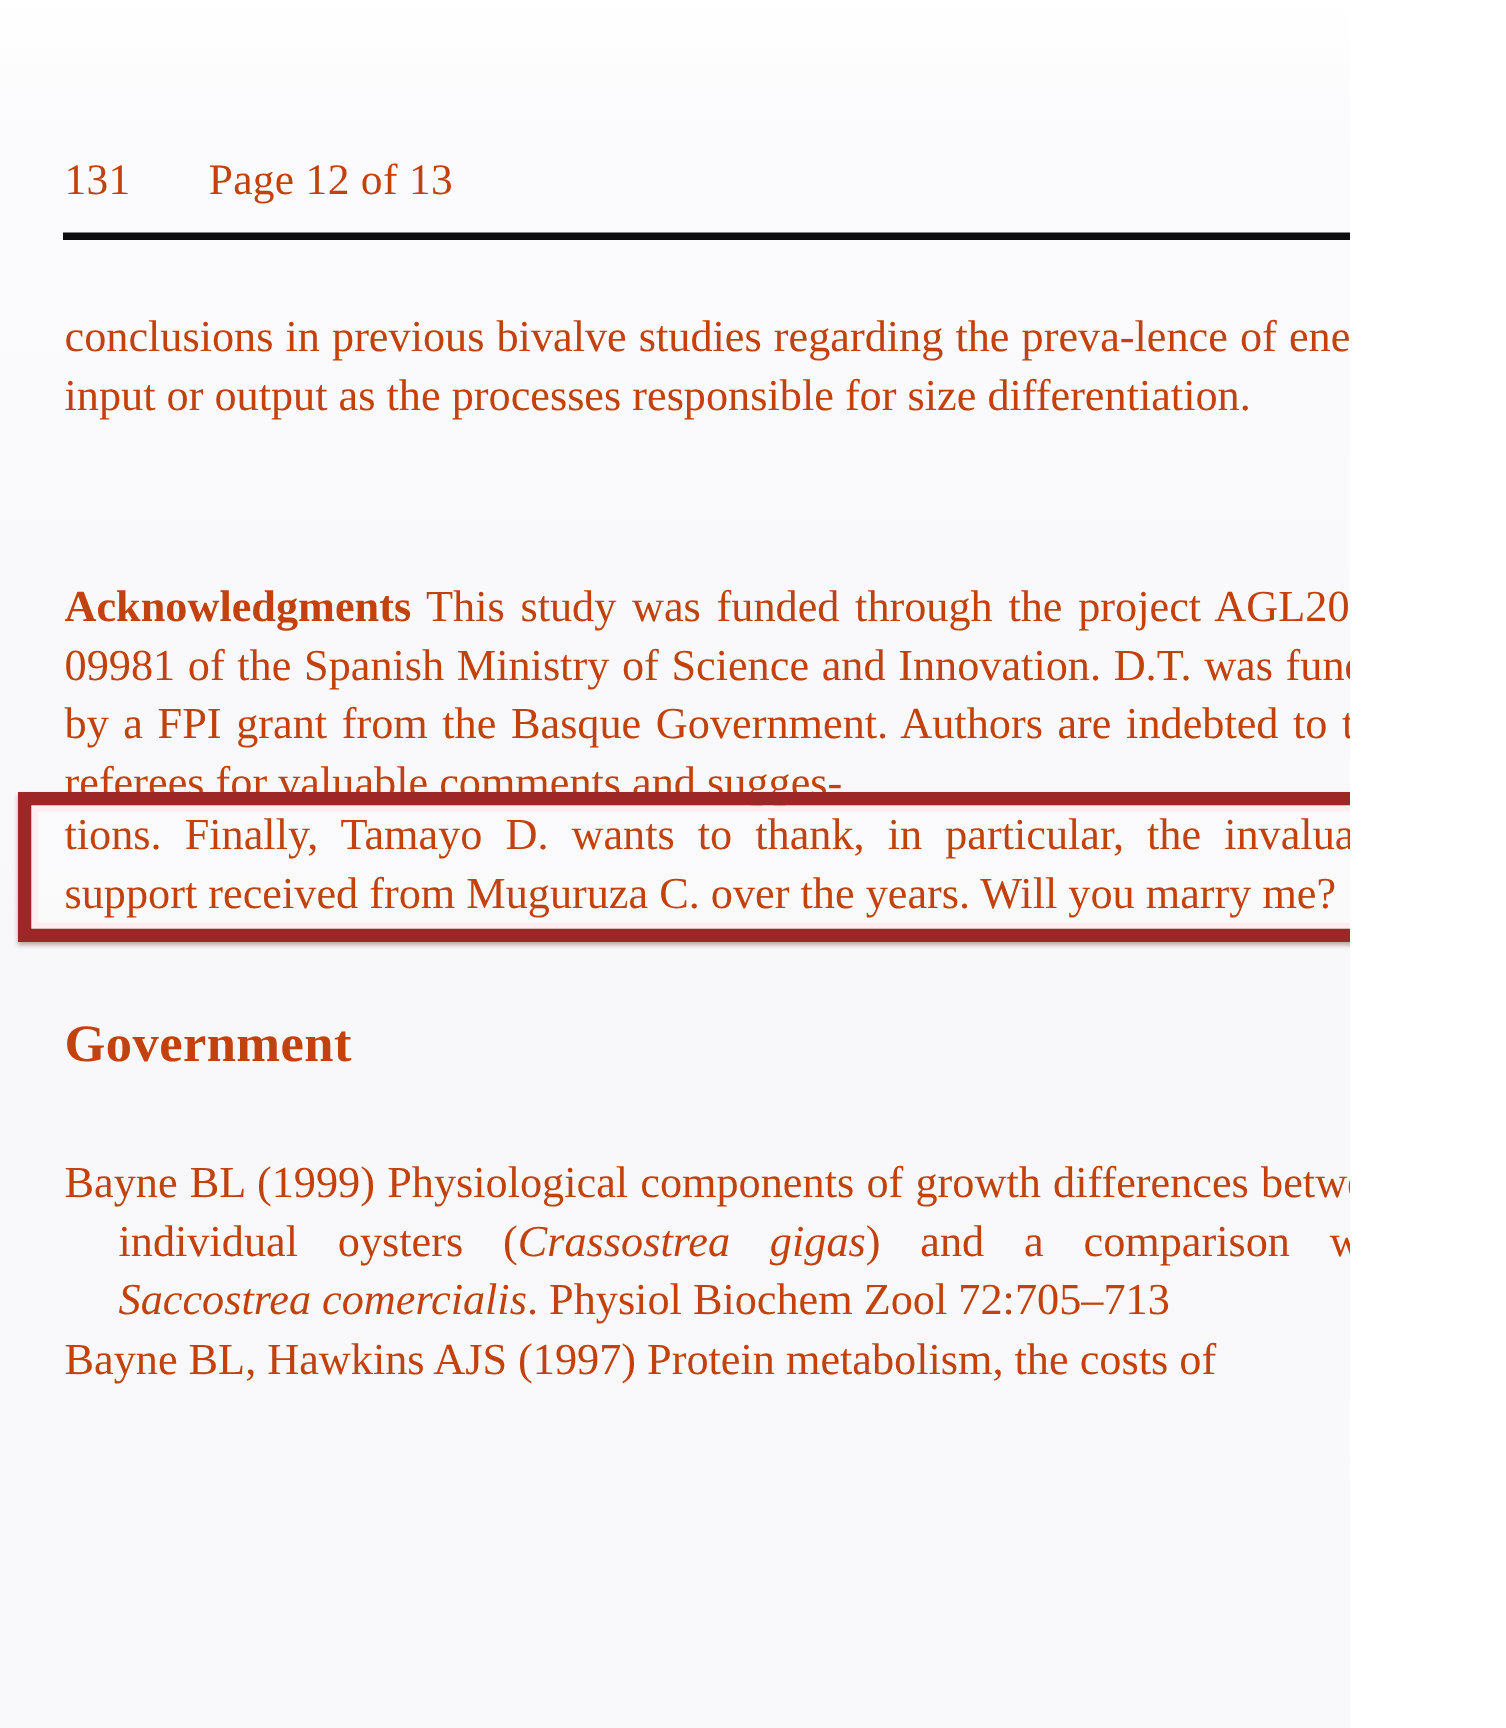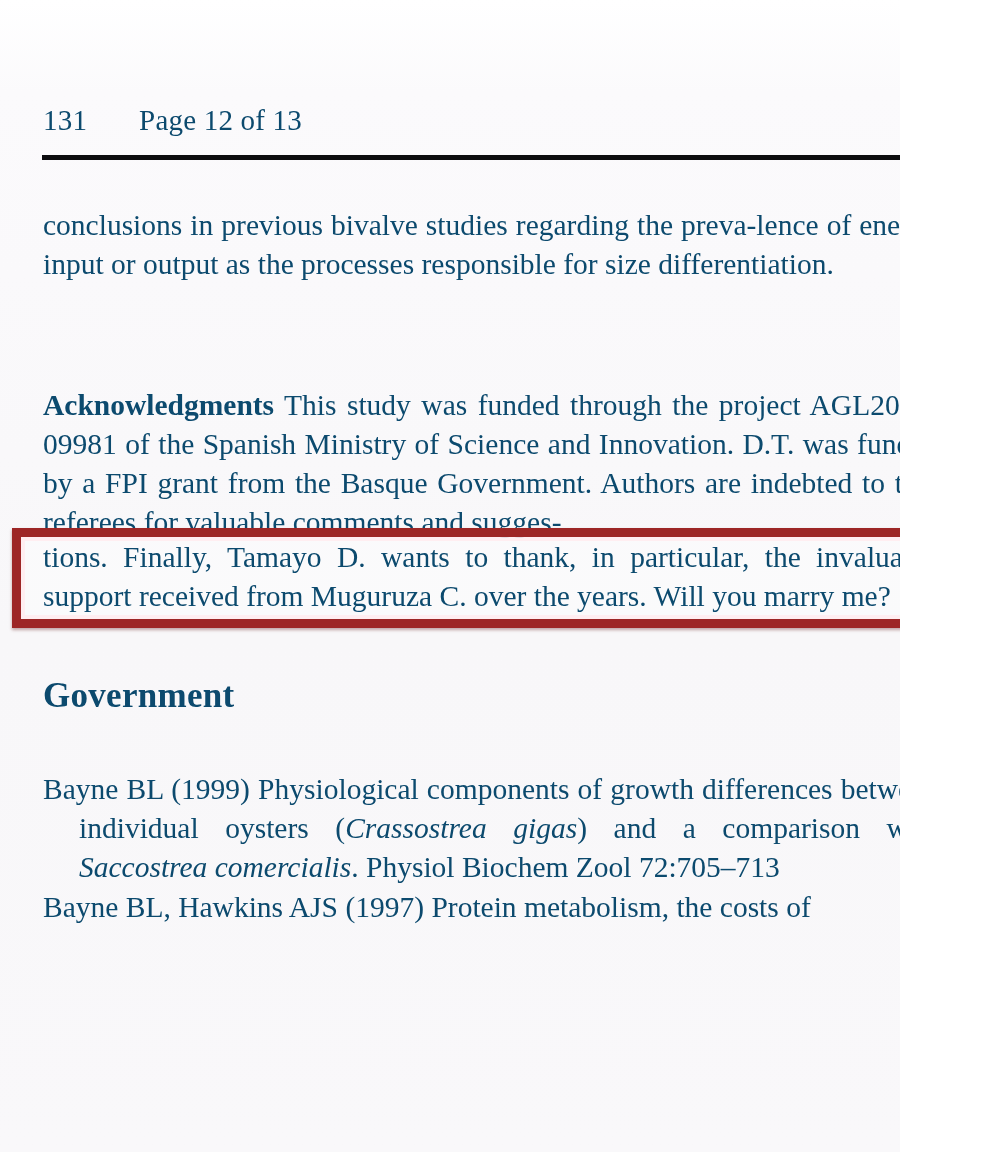--- a/index.html
+++ b/index.html
@@ -7,21 +7,21 @@
     padding: 0;
     background: #ffffff;
   }
   .page {
     position: relative;
     width: 900px;
     height: 1152px;
     background: #fbfafb;
     overflow: hidden;
     font-family: "Liberation Serif", "DejaVu Serif", serif;
-    color: #0c4a6e;
+    color: #c2410c;
   }
   
   .paper-tone {
     position: absolute;
     inset: 0;
     background:
       linear-gradient(180deg, #ffffff 0%, #fbfafc 8%, #f8f7f9 55%, #f9f8fa 100%);
     pointer-events: none;
   }
   .page-edge-right {

